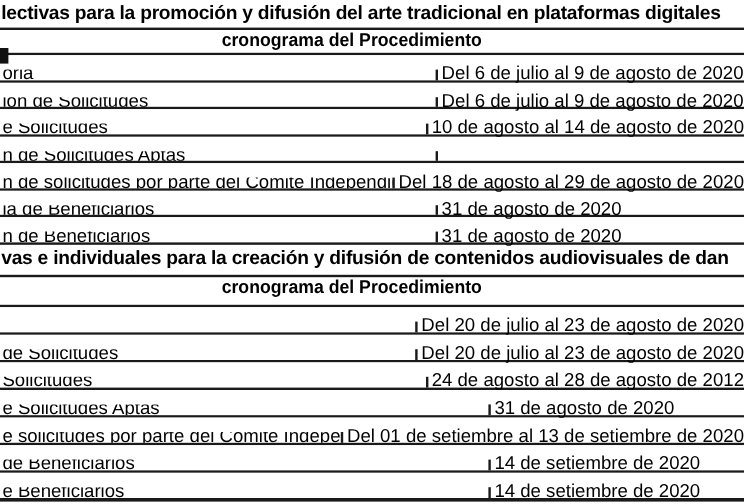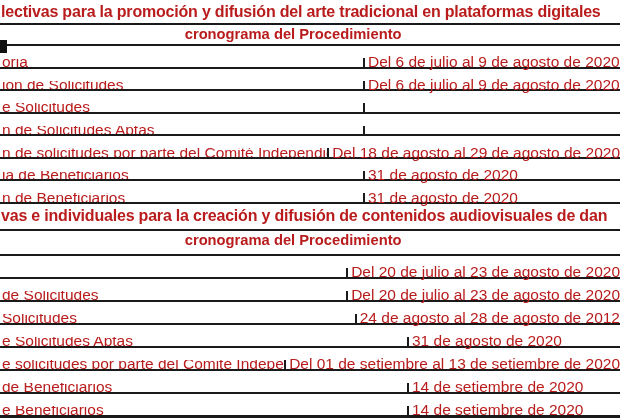--- a/index.html
+++ b/index.html
@@ -3,21 +3,21 @@
 <meta charset="utf-8">
 <style>
   html, body { margin: 0; padding: 0; background: #ffffff; }
   #screen {
     position: relative;
     width: 620px;
     height: 420px;
     overflow: hidden;
     background: #ffffff;
     font-family: "Liberation Sans", sans-serif;
-    color: #b91c1c;
+    color: #000000;
   }
   .section { width: 100%; }
   .title-row {
     display: flex;
     align-items: center;
     border-bottom: 2px solid #1a1a1a;
     box-sizing: border-box;
     overflow: visible;
     white-space: nowrap;
   }
@@ -99,20 +99,21 @@
     <div class="row">
       <div class="cell label">oria</div>
       <div class="cell date">Del 6 de julio al 9 de agosto de 2020</div>
     </div>
     <div class="row">
       <div class="cell label">ión de Solicitudes</div>
       <div class="cell date">Del 6 de julio al 9 de agosto de 2020</div>
     </div>
     <div class="row">
       <div class="cell label">e Solicitudes</div>
+      <div class="cell date">10 de agosto al 14 de agosto de 2020</div>
     </div>
     <div class="row">
       <div class="cell label">n de Solicitudes Aptas</div>
     </div>
     <div class="row">
       <div class="cell label">n de solicitudes por parte del Comité Independiente</div>
       <div class="cell date">Del 18 de agosto al 29 de agosto de 2020</div>
     </div>
     <div class="row">
       <div class="cell label">ia de Beneficiarios</div>

